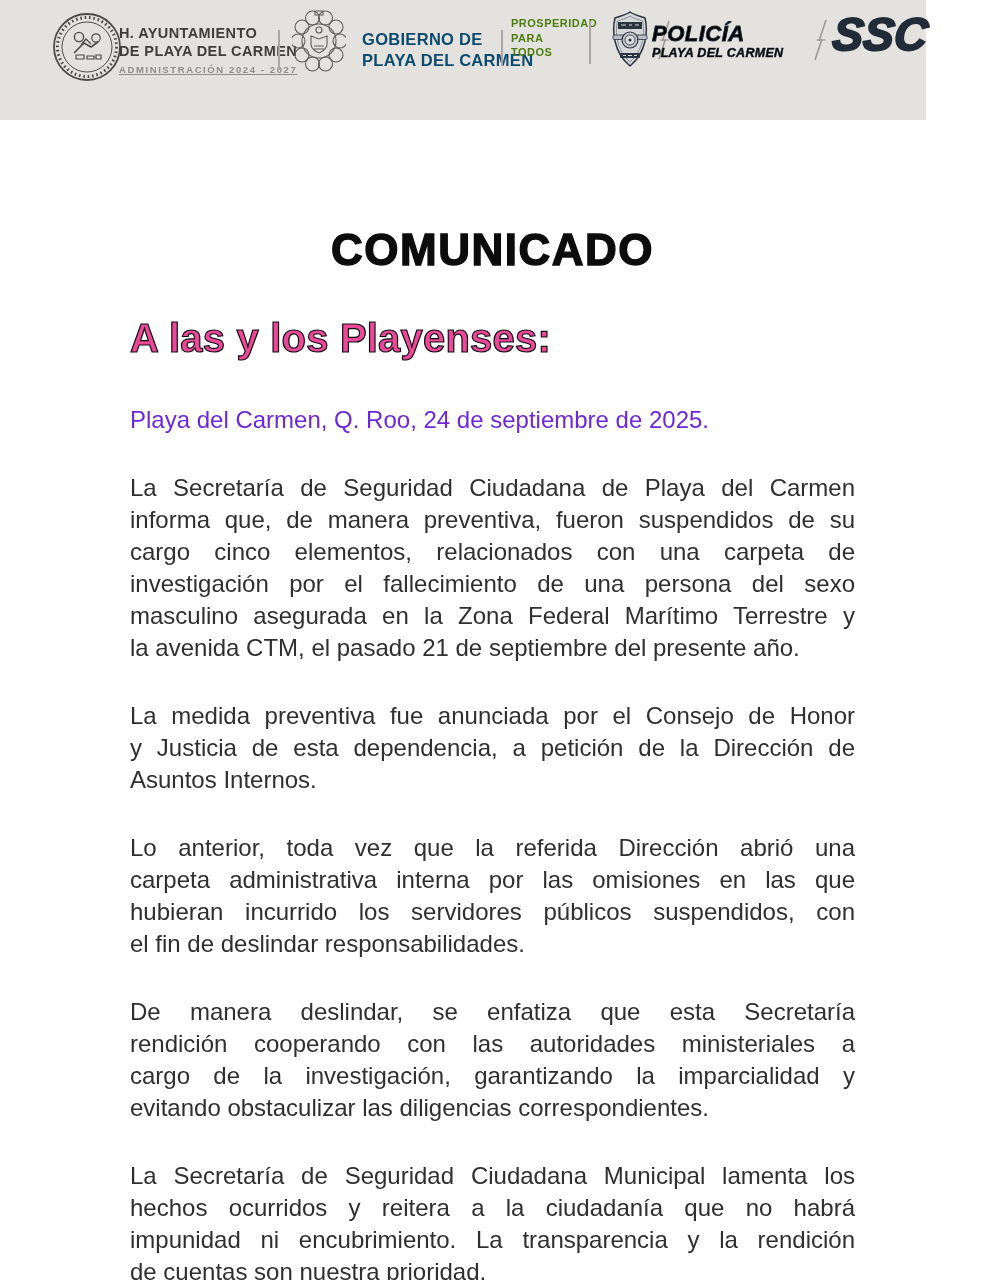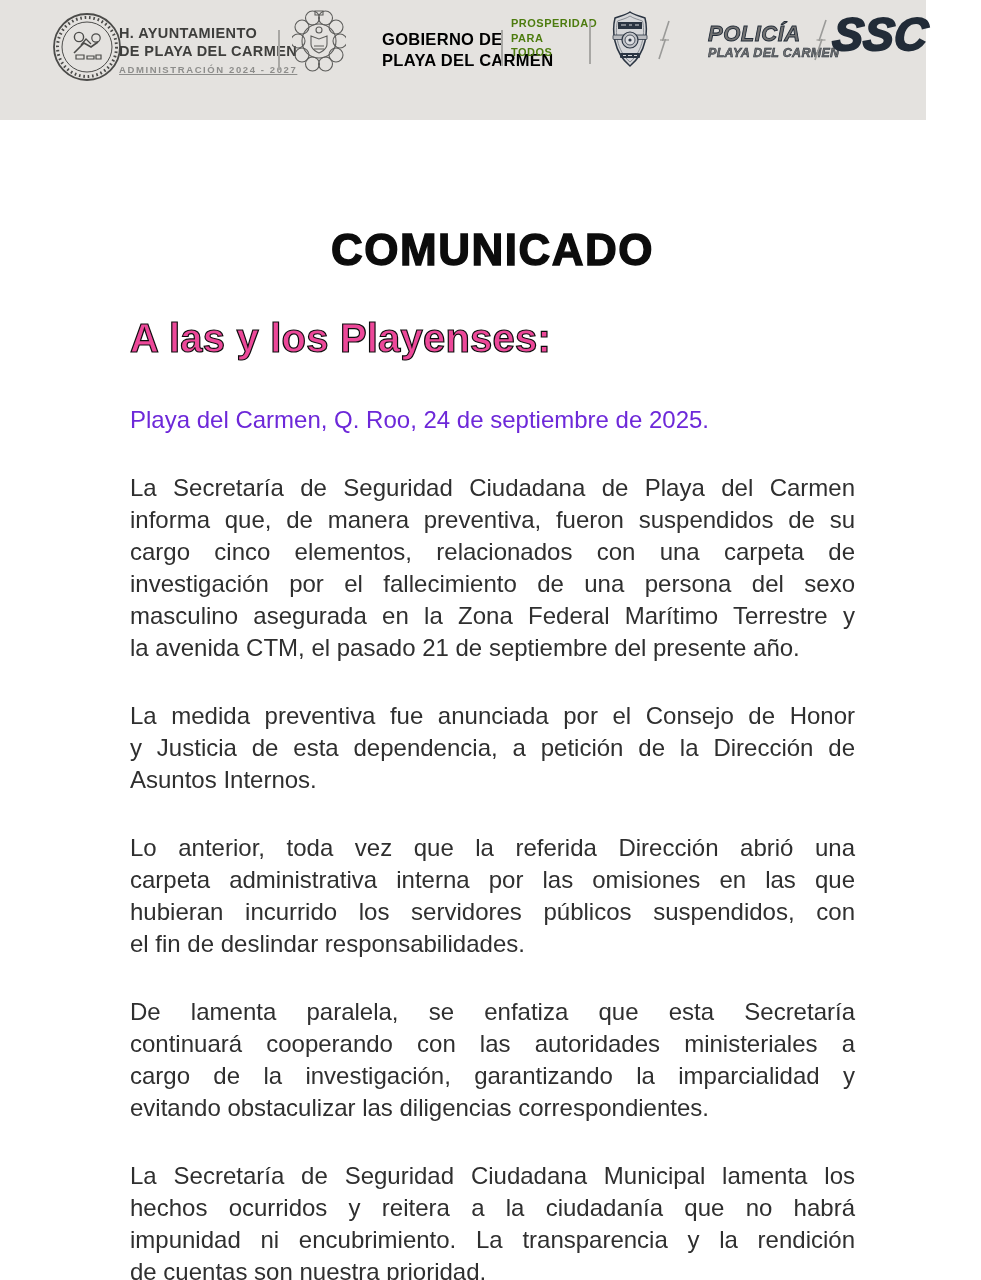--- a/index.html
+++ b/index.html
@@ -31,37 +31,37 @@
     font-size: 9.5px; font-weight: bold; color: #8d8d8b;
     letter-spacing: 1.6px; line-height: 15px; margin-top: 2px; white-space: nowrap; text-decoration: underline;
   }
 
   .vdiv { width: 1.5px; background: #a8a7a4; }
   .div1 { left: 278px; top: 30px; height: 40px; }
   .div2 { left: 501px; top: 30px; height: 36px; }
   .div3 { left: 589px; top: 21px; height: 43px; }
 
   .seal2 { left: 292px; top: 8px; }
-  .gob-text { left: 362px; top: 29px; color: #000000; margin-left: 20px; }
+  .gob-text { left: 362px; top: 29px; color: #0c4a6e; }
   .gob-text div {
     font-size: 16.5px; font-weight: bold; letter-spacing: 0.3px;
     line-height: 21px; white-space: nowrap;
   }
 
   .pros-text { left: 511px; top: 16px; color: #4d7c0f; }
   .pros-text div {
     font-size: 11px; font-weight: bold; letter-spacing: 0.5px;
     line-height: 14.5px; white-space: nowrap;
   }
 
   .badge { left: 608px; top: 10px; }
   .slash1 { left: 656px; top: 18px; }
   .slash2 { left: 812px; top: 16px; }
 
-  .policia-text { left: 708px; top: 22px; color: #737373; font-style: italic; }
+  .policia-text { left: 652px; top: 22px; color: #000000; font-style: italic; }
   .policia-name {
     font-size: 22px; font-weight: bold; line-height: 24px;
     -webkit-text-stroke: 0.9px #222c38; letter-spacing: 0.5px; white-space: nowrap;
   }
   .policia-sub {
     font-size: 12.5px; font-weight: bold; line-height: 14px;
     -webkit-text-stroke: 0.5px #222c38; letter-spacing: 0.3px; white-space: nowrap;
   }
   .ssc-text {
     left: 833px; top: 10px; color: #222c38;
@@ -217,22 +217,22 @@
   </div>
 
   <div class="paragraph">
     <div class="pline">Lo anterior, toda vez que la referida Dirección abrió una</div>
     <div class="pline">carpeta administrativa interna por las omisiones en las que</div>
     <div class="pline">hubieran incurrido los servidores públicos suspendidos, con</div>
     <div class="pline last">el fin de deslindar responsabilidades.</div>
   </div>
 
   <div class="paragraph">
-    <div class="pline">De lamenta paralela, se enfatiza que esta Secretaría</div>
-    <div class="pline">continuará cooperando con las autoridades ministeriales a</div>
+    <div class="pline">De manera deslindar, se enfatiza que esta Secretaría</div>
+    <div class="pline">rendición cooperando con las autoridades ministeriales a</div>
     <div class="pline">cargo de la investigación, garantizando la imparcialidad y</div>
     <div class="pline last">evitando obstaculizar las diligencias correspondientes.</div>
   </div>
 
   <div class="paragraph">
     <div class="pline">La Secretaría de Seguridad Ciudadana Municipal lamenta los</div>
     <div class="pline">hechos ocurridos y reitera a la ciudadanía que no habrá</div>
     <div class="pline">impunidad ni encubrimiento. La transparencia y la rendición</div>
     <div class="pline last">de cuentas son nuestra prioridad.</div>
   </div>

